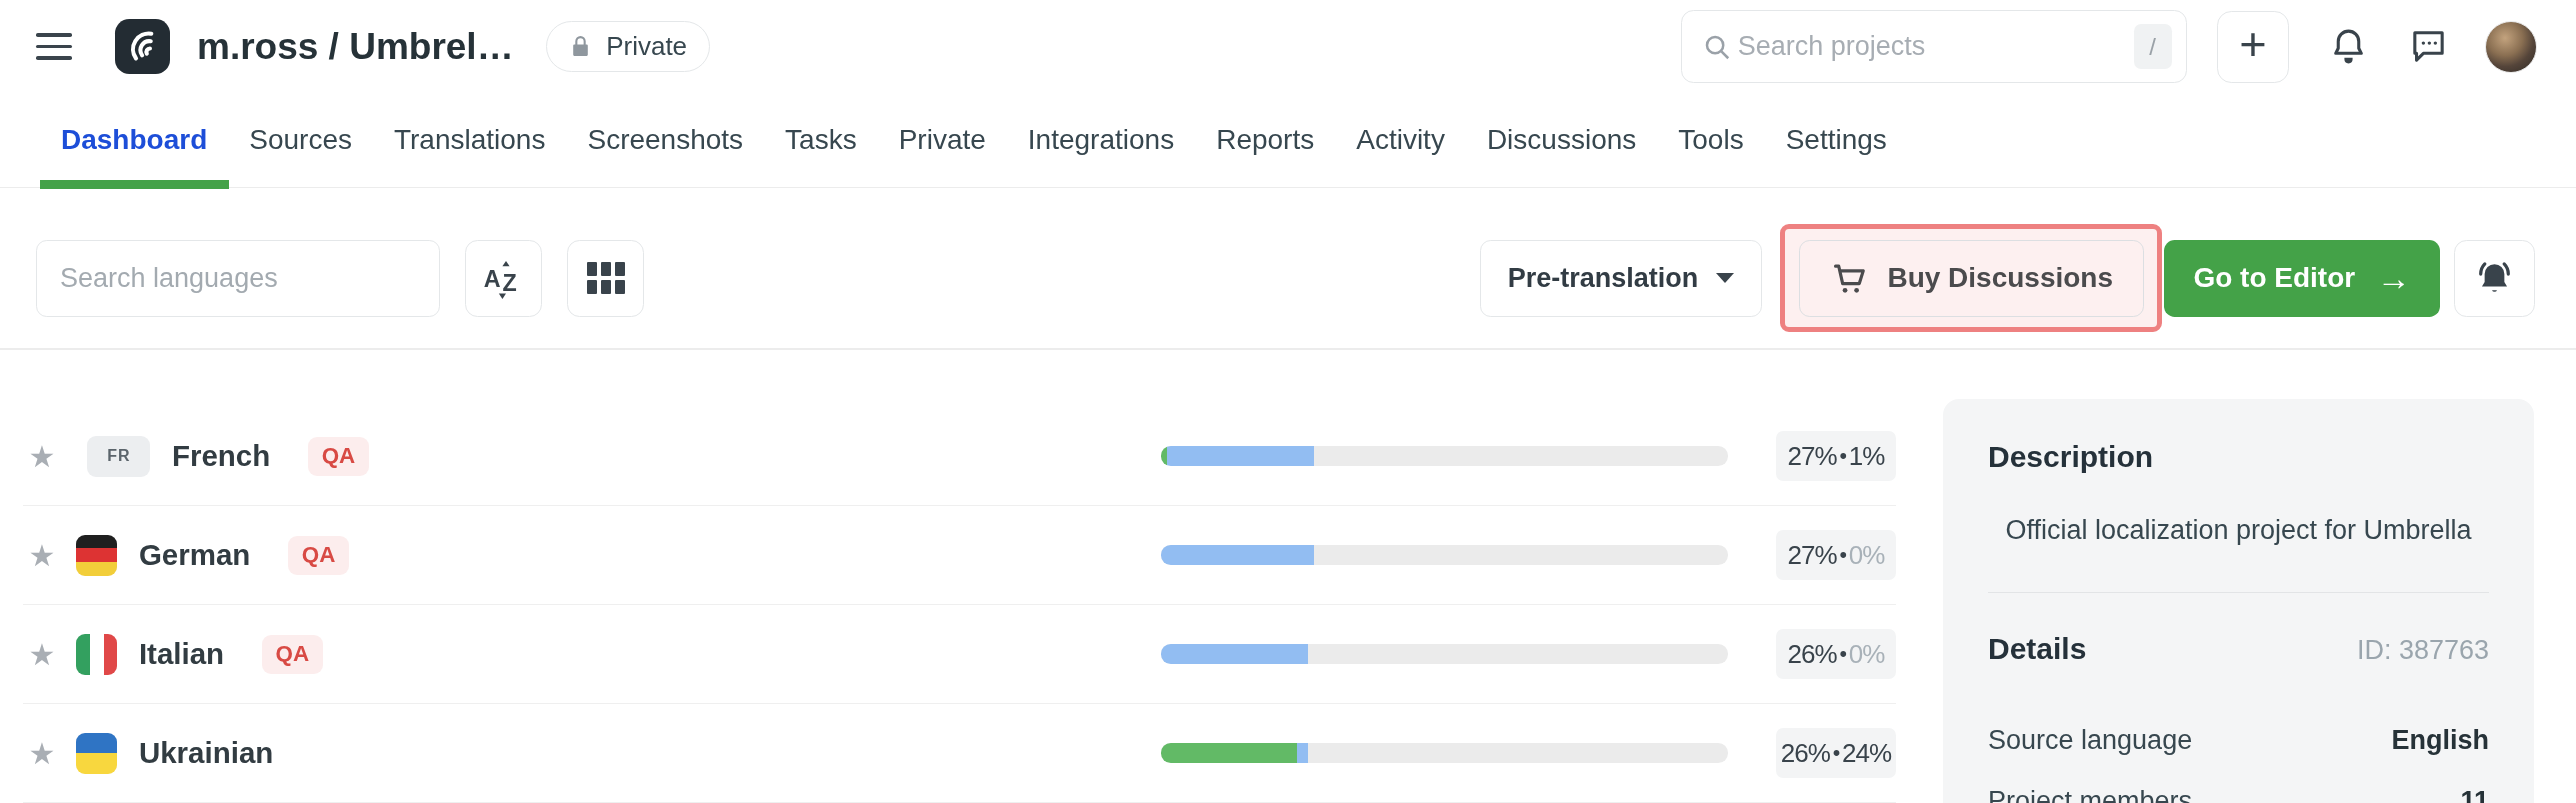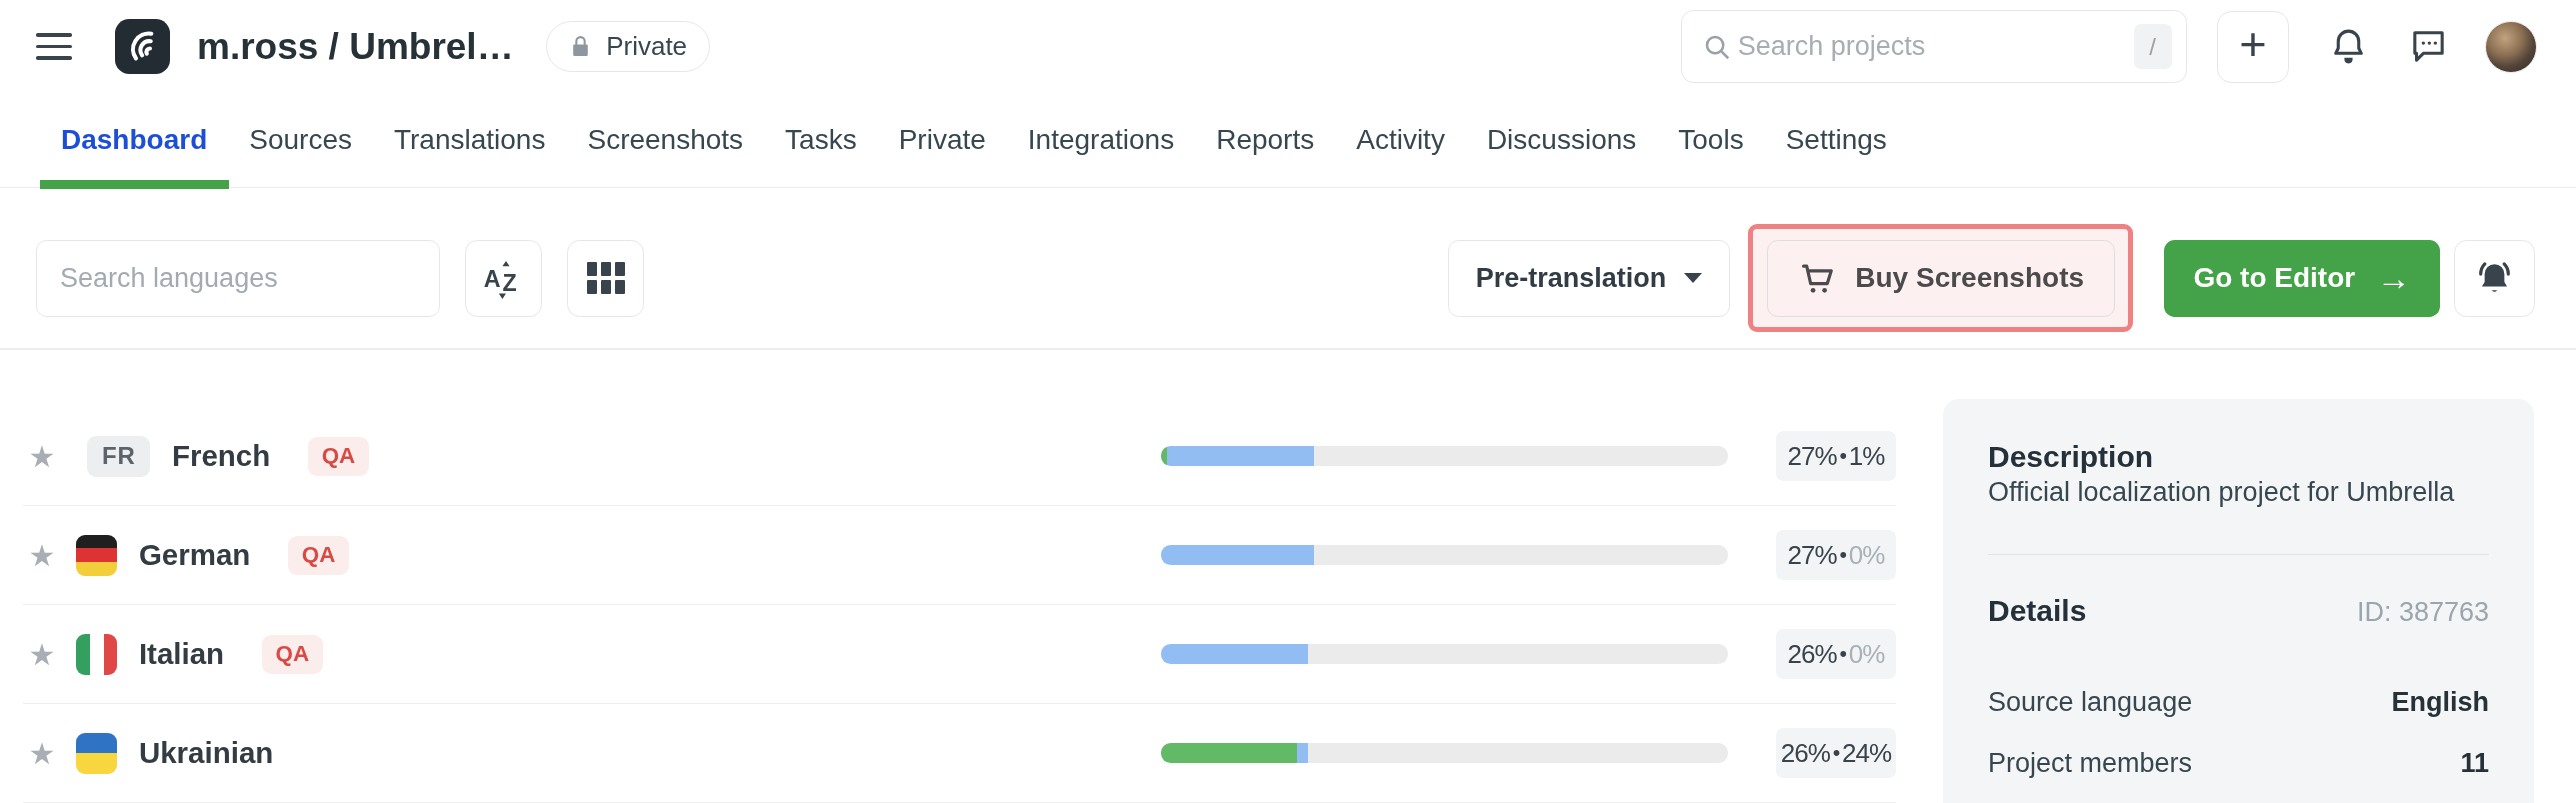--- a/index.html
+++ b/index.html
@@ -51,55 +51,55 @@
   .pretranslate-btn { height:77px; padding:0 27px; border:1.8px solid #e4e7e9; border-radius:10.7px;
                       background:#fff; display:flex; align-items:center; gap:18px; font-size:27px;
                       font-weight:600; color:#323c44; cursor:pointer; font-family:inherit; }
   .caret-down { width:0; height:0; border-left:9px solid transparent; border-right:9px solid transparent;
                 border-top:10.7px solid #39434b; }
   .annotation { margin-left:18px; border:5.4px solid var(--annot,#ee8181); border-radius:9px;
                 background:rgba(238,129,129,0.12); padding:10.7px 13.4px; }
   .buy-btn { height:77px; padding:0 30px; border:1.8px solid #dcdfe2; border-radius:10.7px;
              background:transparent; display:flex; align-items:center; gap:19.7px; font-size:28px;
              font-weight:600; color:#4b4b4d; cursor:pointer; font-family:inherit; }
-  .editor-btn { margin-left:31px; height:77px; padding:0 29px; border:none; border-radius:10.7px;
+  .editor-btn { margin-left:2px; height:77px; padding:0 29px; border:none; border-radius:10.7px;
                 background:var(--green,#44a248); color:#fff; display:flex; align-items:center; gap:21.5px;
                 font-size:28px; font-weight:700; cursor:pointer; font-family:inherit; }
   .editor-btn .arrow { font-size:34px; font-weight:400; line-height:1; }
   .top-divider { height:1.8px; background:#ececec; margin-top:16px; }
 
   
   .main { display:flex; align-items:flex-start; }
   .lang-list { flex:1; margin-left:23px; padding-top:57px; }
   .lang-row { height:99px; display:flex; align-items:center; border-bottom:1.8px solid #efefef; padding-left:5.4px; }
   .star { width:39px; font-size:30px; color:#a9aeb4; cursor:pointer; }
   .flag { width:41px; height:41px; border-radius:9px; margin-left:9px; overflow:hidden;
           display:flex; flex-shrink:0; box-shadow:0 0 0 0.9px rgba(0,0,0,0.06) inset; }
   .flag.h { flex-direction:column; } .flag.v { flex-direction:row; }
   .flag .stripe { flex:1; }
-  .flag.code { width:63px; background:#eceef0; color:#5b646b; font-size:24px; font-weight:600;
+  .flag.code { width:63px; background:#eceef0; color:#5b646b; font-size:16px; font-weight:600;
                align-items:center; justify-content:center; letter-spacing:0.9px; box-shadow:none;margin-left:20px; }
   .lang-name { margin-left:21.5px; font-size:29.5px; font-weight:600; color:#323c42; cursor:pointer; }
   .qa-badge { margin-left:38px; height:39px; padding:0 13.4px; border-radius:9px;
               background:var(--qa-bg,#fceded); color:var(--qa-red,#d84a44); font-size:22.4px; font-weight:700;
               display:flex; align-items:center; cursor:pointer; }
   .bar { margin-left:auto; width:567px; height:19.7px; border-radius:9.8px; background:#ebebeb;
          overflow:hidden; display:flex; }
   .seg { height:100%; }
   .stat { margin-left:48px; margin-right:0; width:120px; height:50px; background:#f3f4f5; border-radius:7.2px;
           display:flex; align-items:center; justify-content:center; font-size:26px; color:#39434b;
           letter-spacing:-0.9px; cursor:pointer; }
   .stat .muted { color:#a8b1b8; }
   .stat .sep { margin:0 2.7px; font-size:21.5px; }
 
   
   .sidebar { width:591px; margin:49px 42px 0 47px; background:#f4f5f6; border-radius:16px;
              padding:41px 45px; height:447px; flex-shrink:0; }
   .sb-h { font-size:30px; font-weight:700; color:#25313a; }
-  .sb-desc { font-size:27px; color:#37474f; line-height:1.35; }
+  .sb-desc { margin-top:38px; font-size:27px; color:#37474f; line-height:1.35;text-align:center; }
   .sb-divider { height:1.8px; background:#e2e4e6; margin-top:43px; }
   .sb-details-head { margin-top:39px; display:flex; align-items:baseline; justify-content:space-between; }
   .sb-id { font-size:27px; color:#9aa5ad; }
   .sb-rows { margin-top:34px; }
   .sb-row { display:flex; justify-content:space-between; align-items:baseline; line-height:42px; font-size:27px; }
   .sb-row .lbl { color:#37474f;margin-top:19px; }
   .sb-row .val { color:#263238; font-weight:600; }
 </style>
 </head>
 <body>
@@ -207,21 +207,21 @@
     <span class="caret-down"></span>
   </button>
 
   <div class="annotation">
     <button class="buy-btn">
       <svg viewBox="0 0 24 24" width="38" height="38" fill="none" stroke="#4b4b4d" stroke-width="2" stroke-linecap="round" stroke-linejoin="round">
         <path d="M3.5 4.5h2L8 15.5h10.5L21 7.5H7"></path>
         <circle cx="9.5" cy="19.8" r="1.5" fill="#4b4b4d" stroke="none"></circle>
         <circle cx="16.8" cy="19.8" r="1.5" fill="#4b4b4d" stroke="none"></circle>
       </svg>
-      <span>Buy Screenshots</span>
+      <span>Buy Discussions</span>
     </button>
   </div>
 
   <button class="editor-btn">
     <span>Go to Editor</span>
     <span class="arrow">→</span>
   </button>
 
   <button class="sq-btn" style="width:81px;margin-left:14.3px">
     <svg viewBox="0 0 24 24" width="43" height="43">

